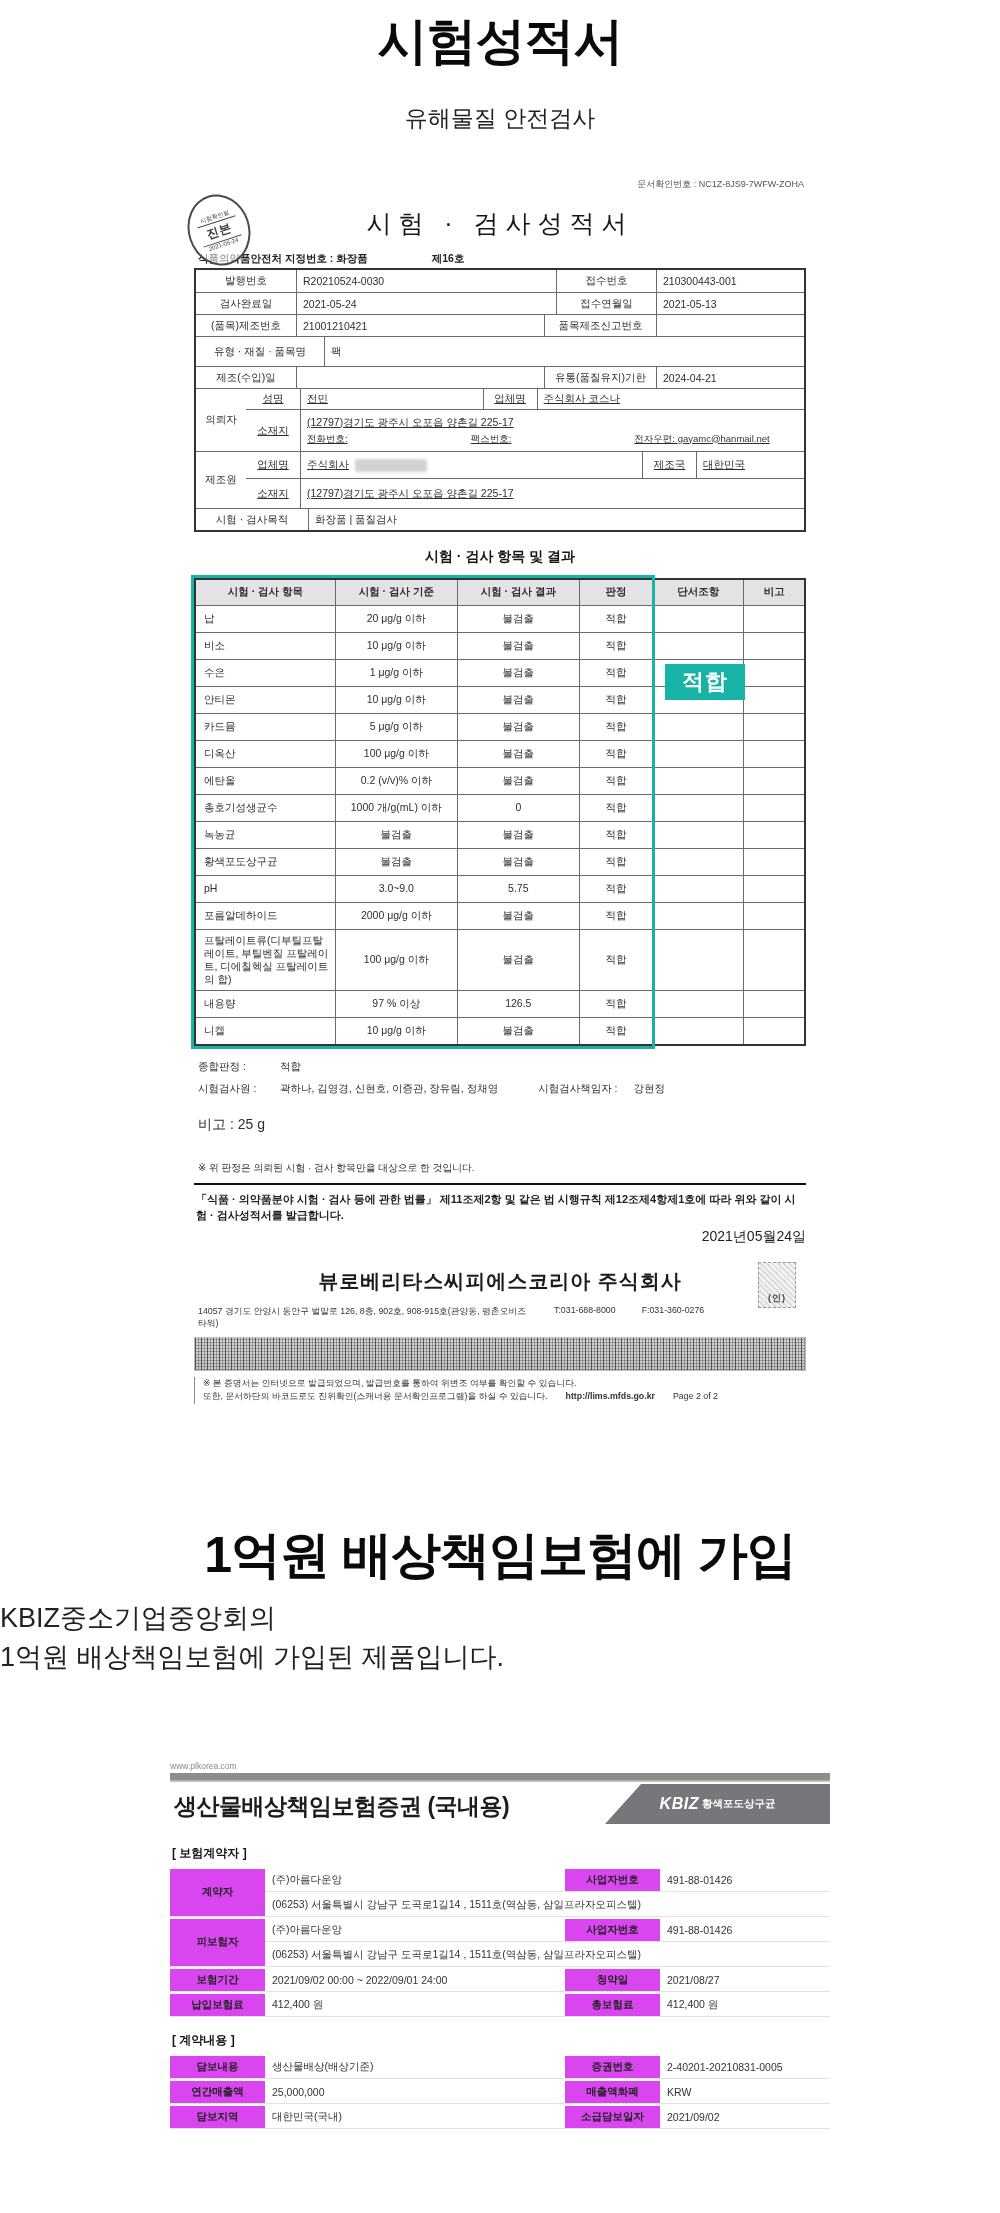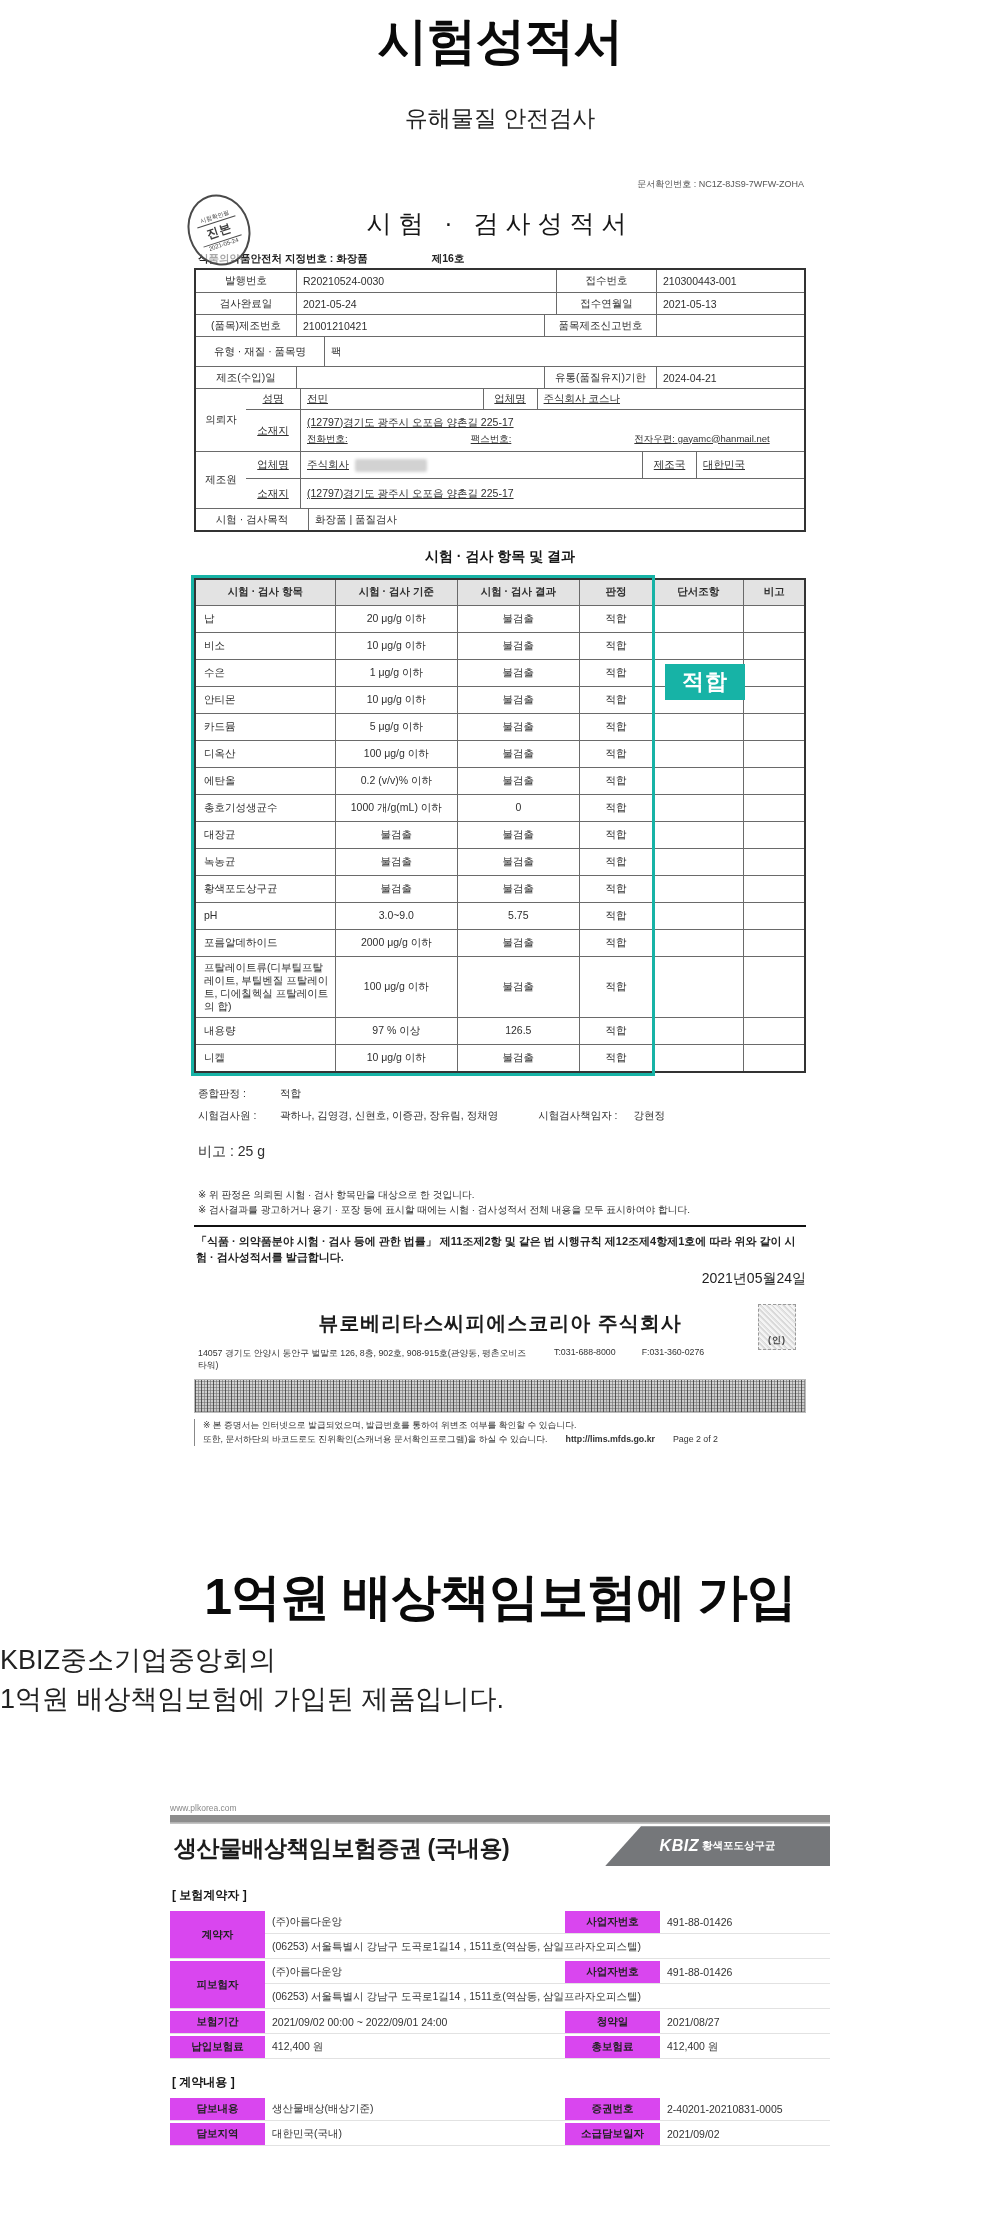--- a/index.html
+++ b/index.html
@@ -294,28 +294,20 @@
           </tr>
           <tr>
             <td class="c-item">총호기성생균수</td>
             <td>1000 개/g(mL) 이하</td>
             <td>0</td>
             <td>적합</td>
             <td></td>
             <td></td>
           </tr>
           <tr>
-            <td class="c-item">대장균</td>
-            <td>불검출</td>
-            <td>불검출</td>
-            <td>적합</td>
-            <td></td>
-            <td></td>
-          </tr>
-          <tr>
             <td class="c-item">녹농균</td>
             <td>불검출</td>
             <td>불검출</td>
             <td>적합</td>
             <td></td>
             <td></td>
           </tr>
           <tr>
             <td class="c-item">황색포도상구균</td>
             <td>불검출</td>
@@ -380,21 +372,20 @@
       <span>곽하나, 김영경, 신현호, 이증관, 장유림, 정채영</span>
       <span class="gap">시험검사책임자 :</span>
       <span class="gap" style="margin-left:16px">강현정</span>
     </div>
   </div>
 
   <div class="remark">비고 : 25 g</div>
 
   <div class="notes">
     <div>※ 위 판정은 의뢰된 시험 · 검사 항목만을 대상으로 한 것입니다.</div>
-    <div>※ 검사결과를 광고하거나 용기 · 포장 등에 표시할 때에는 시험 · 검사성적서 전체 내용을 모두 표시하여야 합니다.</div>
   </div>
 
   <div class="rule"></div>
   <div class="legal">「식품 · 의약품분야 시험 · 검사 등에 관한 법률」 제11조제2항 및 같은 법 시행규칙 제12조제4항제1호에 따라 위와 같이 시험 · 검사성적서를 발급합니다.</div>
   <div class="issue-date">2021년05월24일</div>
 
   <div class="company-line">
     <span>뷰로베리타스씨피에스코리아 주식회사</span>
     <span class="seal-box">
         <span>(인)</span>
@@ -490,20 +481,26 @@
         <col style="width:170px">
       </colgroup>
     <tbody>
         <tr>
       <td class="plbl">담보내용</td>
       <td>생산물배상(배상기준)</td>
       <td class="plbl">증권번호</td>
       <td>2-40201-20210831-0005</td>
     </tr>
     <tr>
+      <td class="plbl">연간매출액</td>
+      <td>25,000,000</td>
+      <td class="plbl">매출액화폐</td>
+      <td>KRW</td>
+    </tr>
+    <tr>
       <td class="plbl">담보지역</td>
       <td>대한민국(국내)</td>
       <td class="plbl">소급담보일자</td>
       <td>2021/09/02</td>
     </tr>
   </tbody>
     </table>
 
 </div>
 

